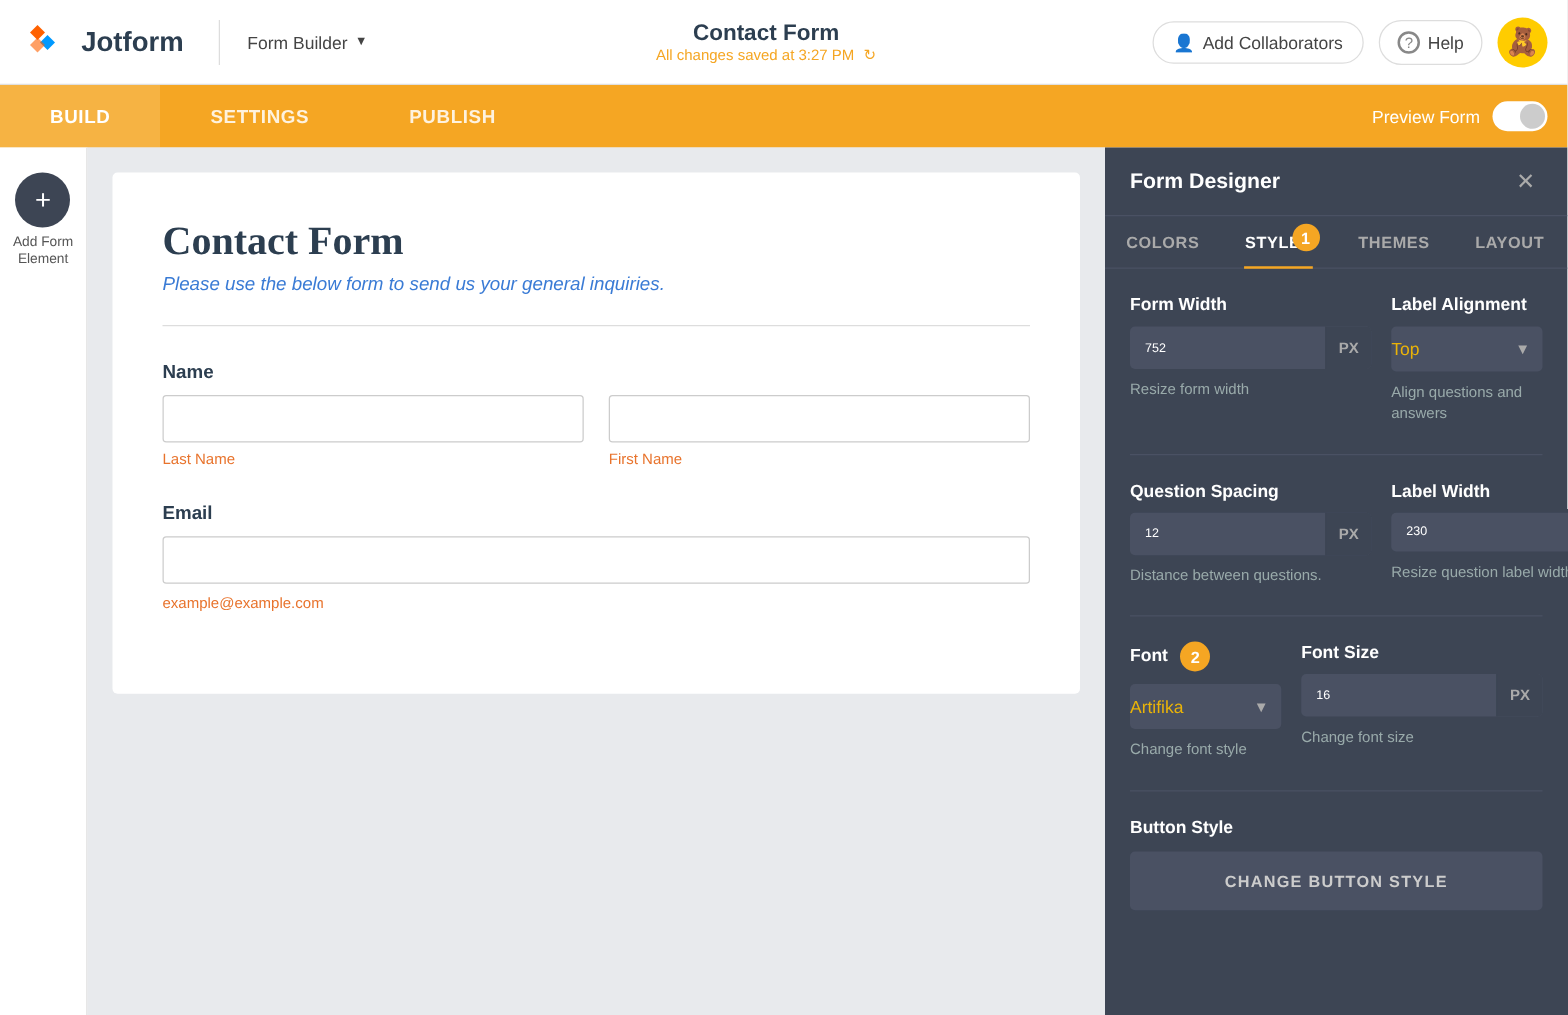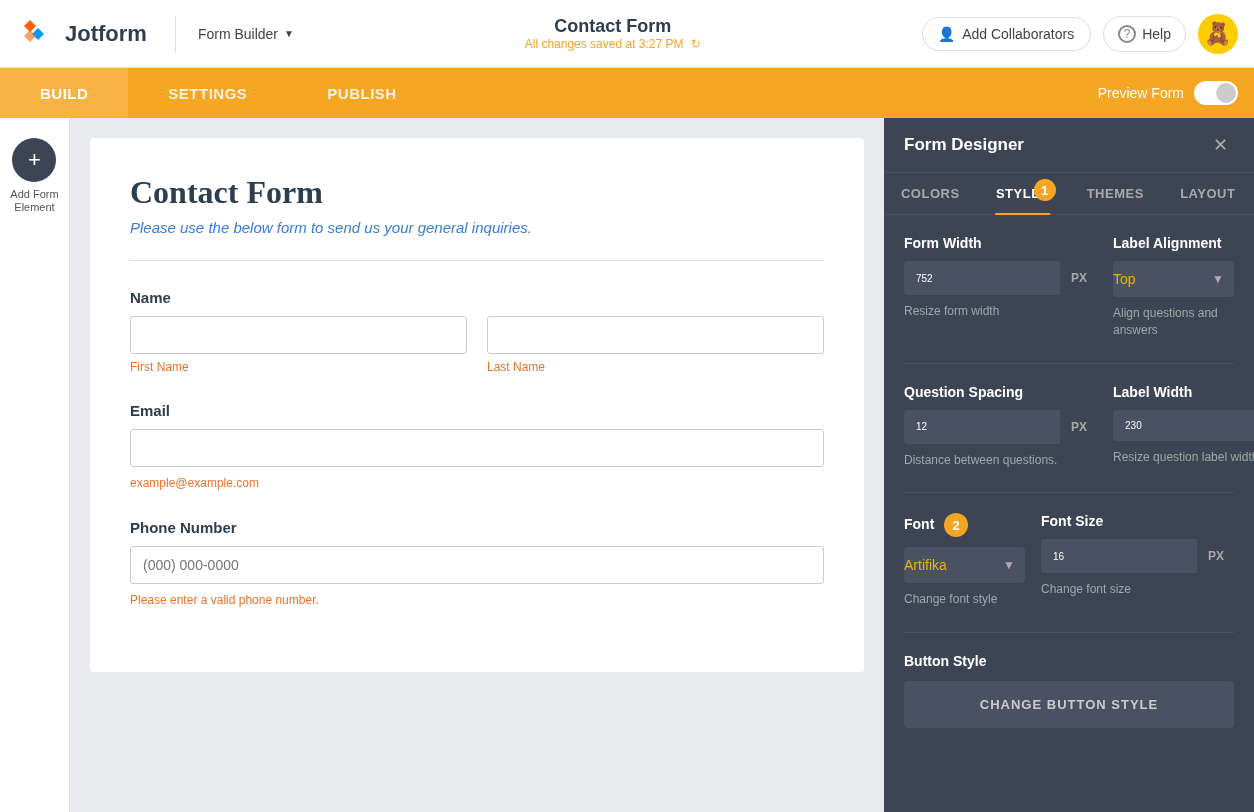--- a/index.html
+++ b/index.html
@@ -554,40 +554,35 @@
     <div class="form-container">
       <div class="form-heading">Contact Form</div>
       <div class="form-subheading">Please use the below form to send us your general inquiries.</div>
       <hr class="form-divider">
 
       <div class="form-field-group">
         <span class="field-label">Name</span>
         <div class="field-row">
           <div class="field-col">
             <input class="form-input" type="text" style="">
-            <span class="field-sublabel">First Name</span>
+            <span class="field-sublabel">Last Name</span>
           </div>
           <div class="field-col">
             <input class="form-input" type="text" style="">
-            <span class="field-sublabel">Last Name</span>
+            <span class="field-sublabel">First Name</span>
           </div>
         </div>
       </div>
 
       <div class="form-field-group">
         <span class="field-label">Email</span>
         <input class="form-input-full" type="email" style="">
         <span class="field-sublabel">example@example.com</span>
       </div>
 
-      <div class="form-field-group">
-        <span class="field-label">Phone Number</span>
-        <input class="form-input-full" type="tel" placeholder="(000) 000-0000" style="">
-        <span class="field-sublabel">Please enter a valid phone number.</span>
-      </div>
     </div>
   </div>
 
   <div class="designer-panel">
     <div class="panel-header">
       <span class="panel-title">Form Designer</span>
       <span class="close-icon-btn">✕</span>
     </div>
 
     <div class="panel-tabs">

